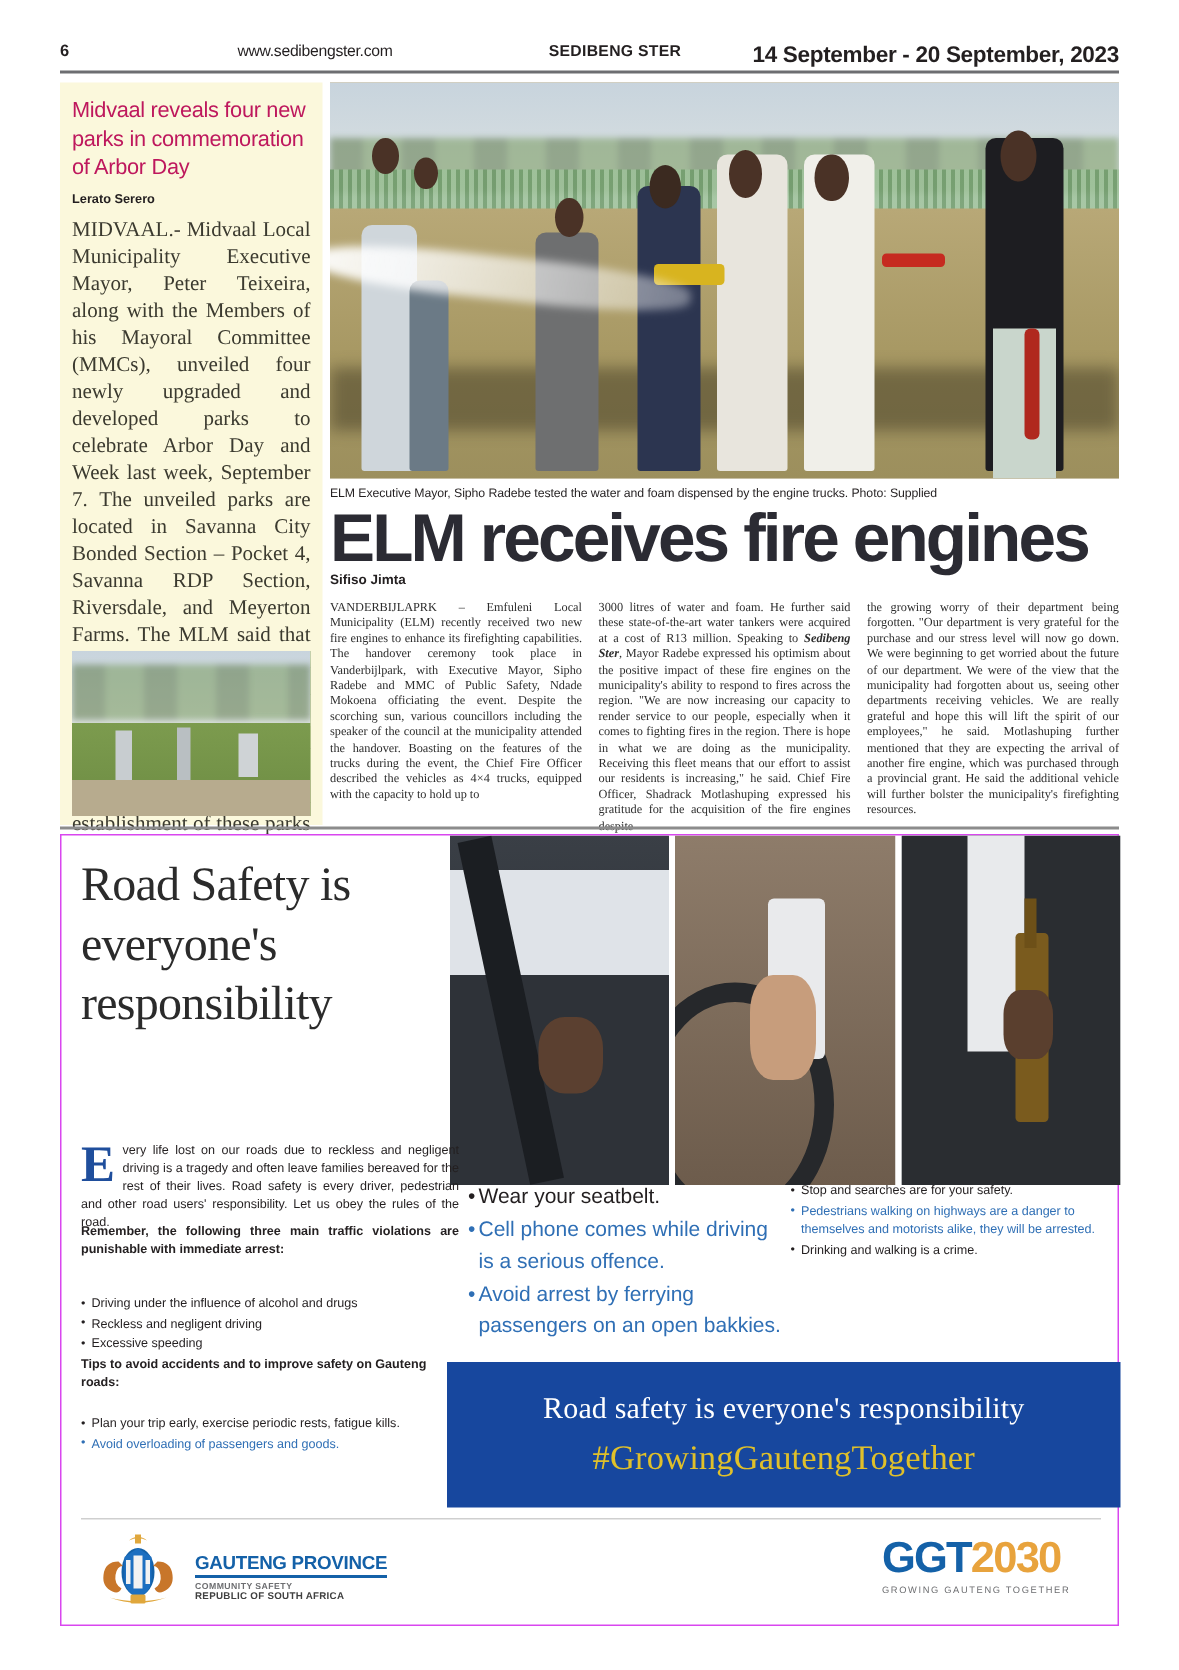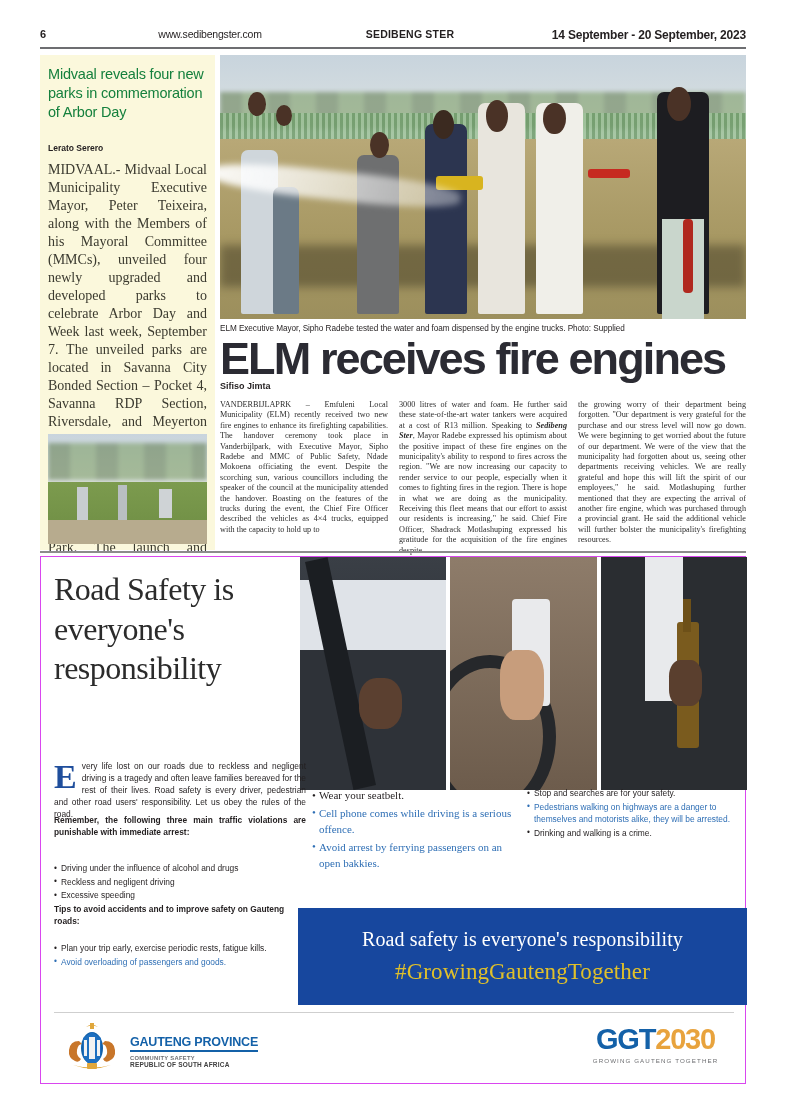--- a/index.html
+++ b/index.html
@@ -13,35 +13,35 @@
   }
 
   
   .masthead {
     position:absolute; left:40px; top:28px; width:706px; height:22px;
     display:flex; align-items:flex-start;
   }
   .mh-page { width:60px; font-size:11px; font-weight:700; color:#231f20; }
   .mh-web  { width:220px; font-size:10.5px; font-weight:400; text-align:center; letter-spacing:-0.2px; }
   .mh-title{ width:180px; font-size:10.5px; font-weight:700; text-align:center; letter-spacing:0.2px; }
-  .mh-date { flex:1; font-size:12px; font-weight:700; text-align:right; letter-spacing:-0.2px; }
+  .mh-date { flex:1; font-size:15px; font-weight:700; text-align:right; letter-spacing:-0.2px; }
   .mh-rule {
     position:absolute; left:40px; top:47px; width:706px; height:2px;
     background:#6d6e71;
   }
 
   
   .side-article {
     position:absolute; left:40px; top:55px; width:175px; height:495px;
     background:#fbf8dc;
     padding:10px 8px 6px 8px;
   }
   .side-headline {
-    font-size:14.5px; line-height:1.32; color:#15803d; font-weight:400;
-    letter-spacing:-0.2px; margin-bottom:21px;
+    font-size:14.5px; line-height:1.32; color:#be185d; font-weight:400;
+    letter-spacing:-0.2px; margin-bottom:5px;
   }
   .side-byline {
     font-size:8.5px; font-weight:700; color:#231f20; margin-bottom:8px;
   }
   .side-body {
     font-family:"Liberation Serif", serif;
     font-size:14px; line-height:1.285; color:#3b3a2f; text-align:justify;
   }
   .side-body p { margin:0; }
   .side-photo {
@@ -133,21 +133,21 @@
   .ad-list-2 {
     position:absolute; left:13px; top:385px; width:252px;
     font-size:8.4px; line-height:1.5; color:#231f20;
   }
   .bullets li { list-style:none; padding-left:7px; position:relative; margin-bottom:1px; }
   .bullets li:before { content:"\2022"; position:absolute; left:0; top:-0.5px; }
   .blue { color:#2f6fb5; }
 
   .ad-col-mid {
     position:absolute; left:271px; top:230px; width:213px;
-    font-size:11px; line-height:1.5; color:#231f20;font-family:Liberation Serif, serif;
+    font-size:14px; line-height:1.5; color:#231f20;
   }
   .ad-col-right {
     position:absolute; left:486px; top:230px; width:212px;
     font-size:8.4px; line-height:1.5; color:#231f20;
   }
 
   
   .banner {
     position:absolute; left:257px; top:351px; width:449px; height:97px;
     background:#17479e; display:flex; flex-direction:column;
@@ -168,21 +168,21 @@
   .gp-crest { width:58px; height:54px; position:relative; }
   .gp-text { padding-top:4px; }
   .gp-name {
     font-size:12.5px; font-weight:700; color:#1461a8; letter-spacing:-0.2px;
     border-bottom:2px solid #1461a8; padding-bottom:1px; display:inline-block;
   }
   .gp-sub1 { font-size:5.8px; font-weight:700; color:#6d6e71; margin-top:3px; letter-spacing:0.3px; }
   .gp-sub2 { font-size:6.5px; font-weight:700; color:#404040; letter-spacing:0.2px; }
 
   .ggt-logo {
-    position:absolute; right:22px; top:468px; width:135px; text-align:center;
+    position:absolute; right:22px; top:468px; width:135px; text-align:left;
   }
   .ggt-main { font-size:29px; font-weight:700; letter-spacing:-1.2px; line-height:1; }
   .ggt-g { color:#1461a8; }
   .ggt-n { color:#e8a33d; }
   .ggt-sub { font-size:6.2px; font-weight:400; color:#6d6e71; letter-spacing:1.1px; margin-top:3px; }
 
   
   .ph { position:absolute; }
   .sky  { left:0; top:0; width:100%; height:34%;
           background:linear-gradient(#c8d4dd,#dfe4e2); }

